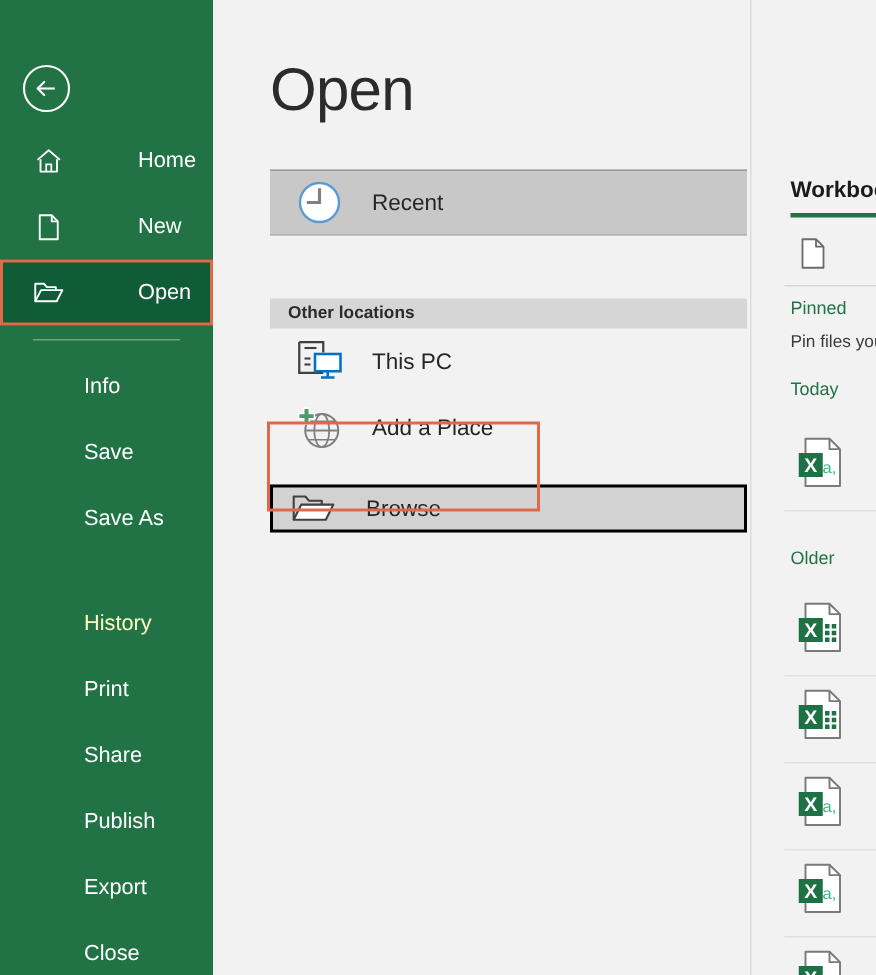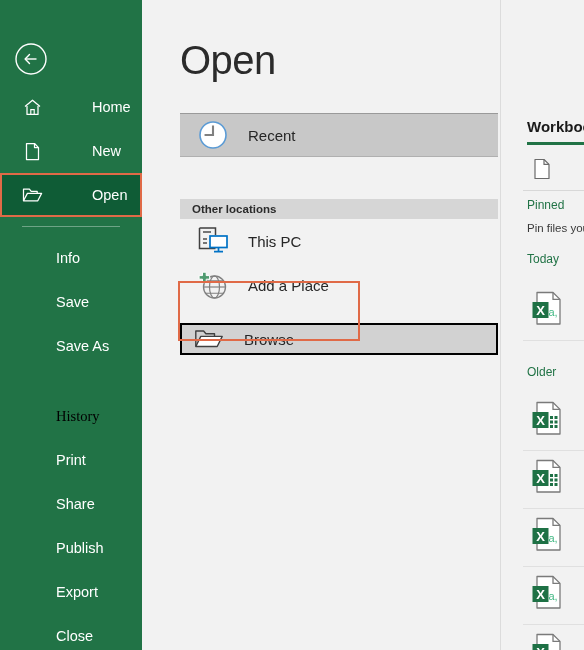--- a/index.html
+++ b/index.html
@@ -45,21 +45,21 @@
   .nav-item.selected {
     background: #0f5c36;
     outline: 2px solid #e06a47;
     outline-offset: -2px;
   }
   .nav-sep {
     height: 1px; background: rgba(255,255,255,0.35);
     margin: 9px 22px 9px 22px;
   }
   .nav-item.textonly { padding-left: 56px; }
-  .nav-item.disabled { color: #000000; cursor: default; font-family: Liberation Serif, serif; }
+  .nav-item.disabled { color: #fef9c3; cursor: default; }
   .nav-spacer { height: 26px; }
 
   
   #main {
     flex: 1 1 auto;
     position: relative;
     background: #f2f2f2;
     height: 650px;
   }
   #page-title {

